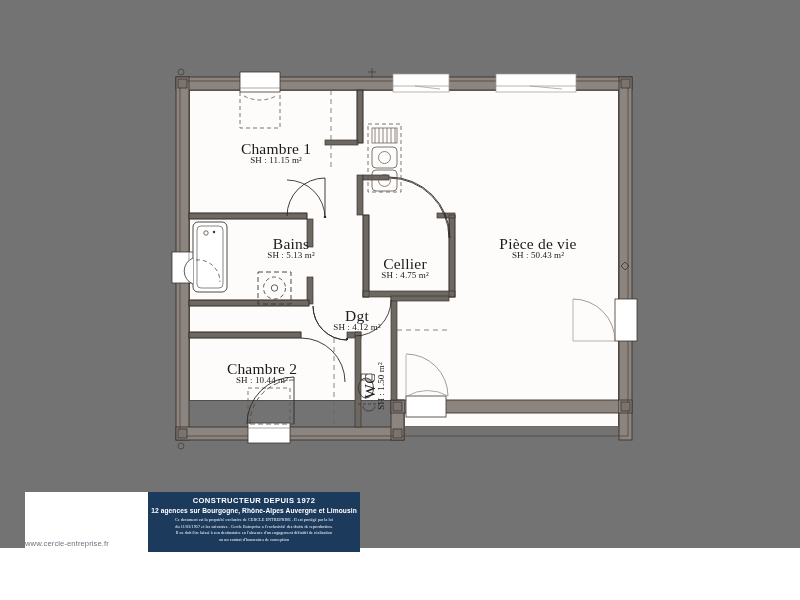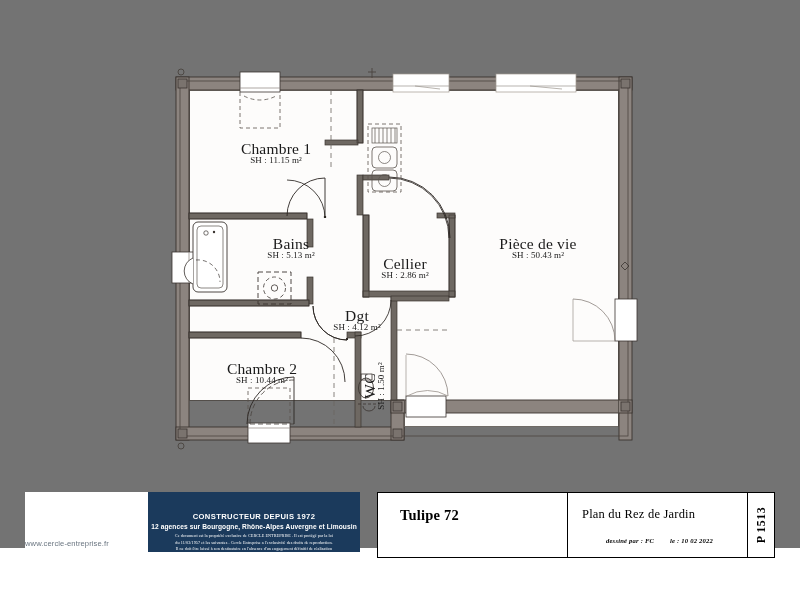--- a/index.html
+++ b/index.html
@@ -176,21 +176,21 @@
     background: #1b3a5c;
     color: #ffffff;
     text-align: center;
     overflow: hidden;
   }
   #banner-line1 {
     font-family: "Liberation Sans", sans-serif;
     font-size: 7.6px;
     font-weight: bold;
     letter-spacing: 0.4px;
-    margin-top: 20px;
+    margin-top: 4px;
   }
   #banner-line2 {
     font-family: "Liberation Sans", sans-serif;
     font-size: 6.6px;
     font-weight: bold;
     letter-spacing: 0.1px;
     margin-top: 1.5px;
   }
   .banner-fine {
     font-family: "Liberation Serif", serif;
@@ -518,21 +518,21 @@
       <span class="rl-area">SH : 11.15 m²</span>
     </div>
 
     <div class="room-label" style="left:276px; top:236px; transform:translate(-50%,0);margin-left:15px;">
       <span class="rl-name">Bains</span>
       <span class="rl-area">SH : 5.13 m²</span>
     </div>
 
     <div class="room-label" style="left:405px; top:236px; transform:translate(-50%,0);margin-top:20px;">
       <span class="rl-name">Cellier</span>
-      <span class="rl-area">SH : 2.86 m²</span>
+      <span class="rl-area">SH : 4.75 m²</span>
     </div>
 
     <div class="room-label" style="left:538px; top:236px; transform:translate(-50%,0);">
       <span class="rl-name">Pièce de vie</span>
       <span class="rl-area">SH : 50.43 m²</span>
     </div>
 
     <div class="room-label" style="left:357px; top:308px; transform:translate(-50%,0);">
       <span class="rl-name">Dgt</span>
       <span class="rl-area">SH : 4.12 m²</span>
@@ -564,28 +564,14 @@
       <div id="banner-fine-wrap">
         <div class="banner-fine">Ce document est la propriété exclusive de CERCLE ENTREPRISE . Il est protégé par la loi</div>
         <div class="banner-fine">du 11/03/1957 et les suivantes . Cercle Entreprise a l'exclusivité des droits de reproduction.</div>
         <div class="banner-fine">Il ne doit être laissé à son destinataire en l'absence d'un engagement définitif de réalisation</div>
         <div class="banner-fine">ou un contrat d'honoraires de conception</div>
       </div>
     </div>
 
   </div>
 
-  <div id="title-block">
-    <div id="tb-cell-model">
-      <div id="tb-model-name">Tulipe 72</div>
-    </div>
-    <div id="tb-cell-plan">
-      <div id="tb-plan-title">Plan du Rez de Jardin</div>
-      <div id="tb-plan-meta">
-        <span>dessiné par : FC</span><span class="meta-gap"></span><span>le : 10 02 2022</span>
-      </div>
-    </div>
-    <div id="tb-cell-ref">
-      <div id="tb-ref-text">P 1513</div>
-    </div>
-  </div>
 
 </div>
 
 </body></html>

